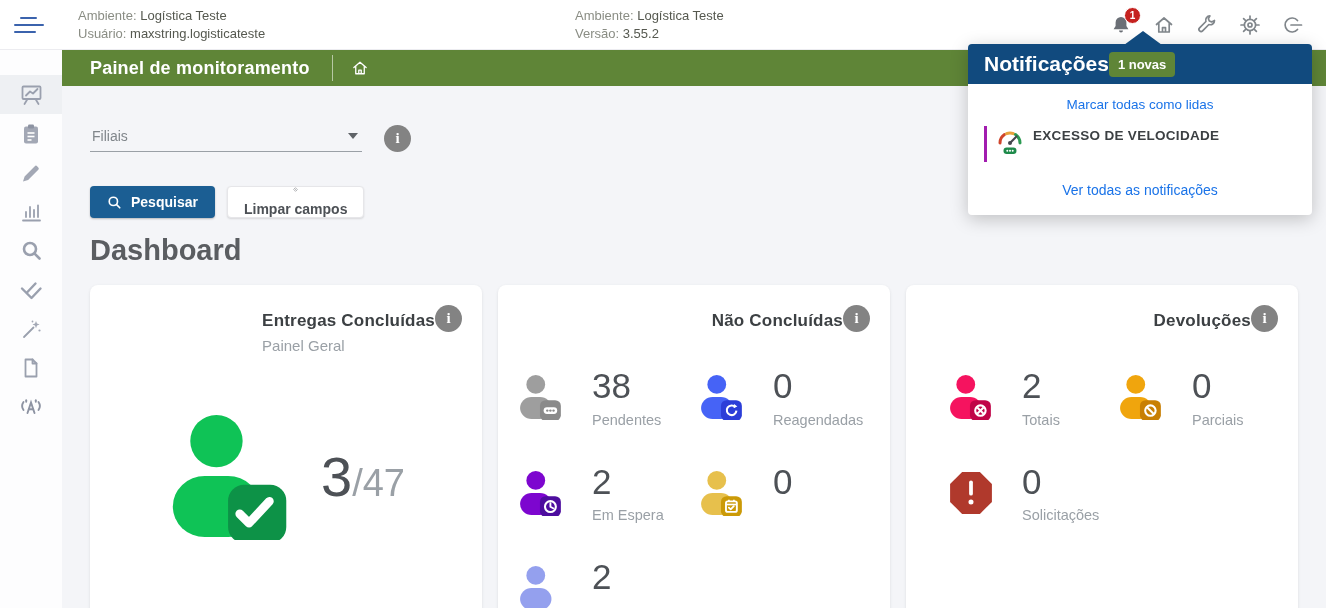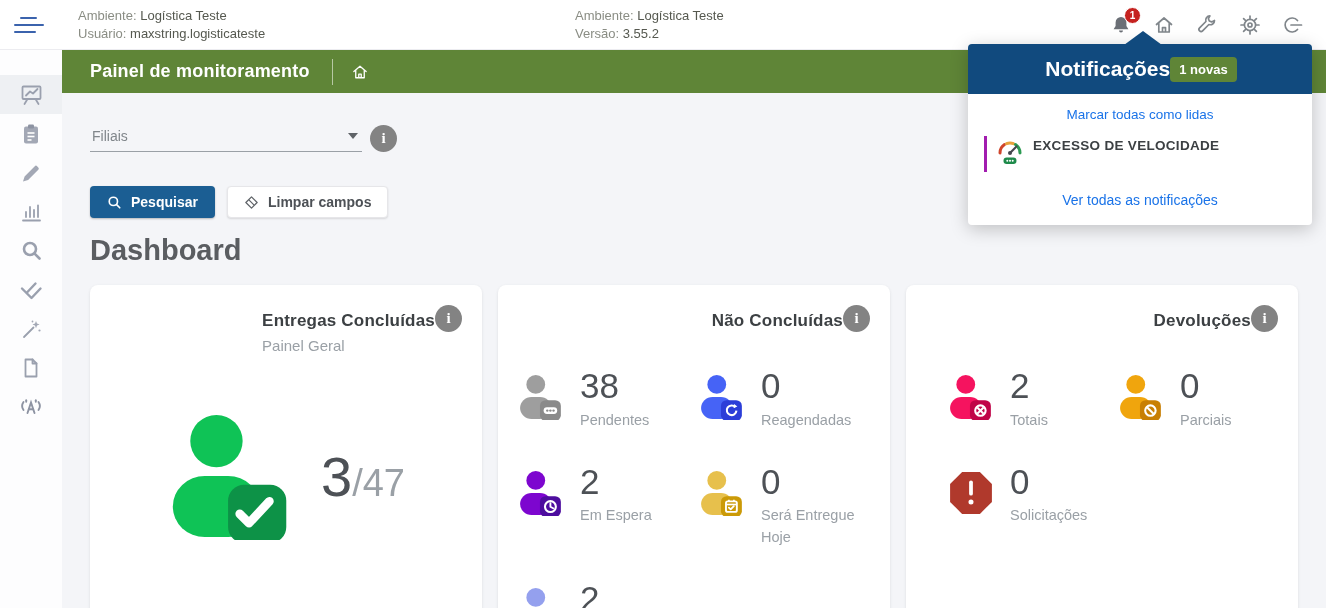--- a/index.html
+++ b/index.html
@@ -40,32 +40,32 @@
   .sidebar {
     position:absolute; top:50px; left:0; width:62px; bottom:0;
     background:#fdfdfe; z-index:4;
     display:flex; flex-direction:column; align-items:center; padding-top:25px;
   }
   .side-item { width:100%; height:39px; display:flex; align-items:center; justify-content:center; cursor:pointer; }
   .side-item.active { background:#eef0f3; }
 
   
   .greenbar {
-    position:absolute; top:50px; left:62px; right:0; height:43px;
+    position:absolute; top:50px; left:62px; right:0; height:36px;
     background:#5f8537; color:#fff; display:flex; align-items:center;
     padding:0 28px; z-index:3;
   }
   .greenbar .title { font-size:18px; font-weight:bold; letter-spacing:.2px; }
   .greenbar .divider { width:1px; height:26px; background:rgba(255,255,255,.55); margin:0 18px 0 22px; }
   .greenbar .crumb { font-size:13px; font-weight:bold; margin-left:12px; }
 
   
   .content { position:absolute; top:93px; left:62px; right:0; bottom:-200px; padding:26px 28px; }
 
-  .select-row { display:flex; align-items:center; gap:8px; }
+  .select-row { display:flex; align-items:center; gap:22px; }
   .mat-select { width:272px; position:relative; padding:8px 0 6px 2px; border-bottom:1px solid #9aa0a6; cursor:pointer; }
   .mat-select .lab { font-size:14px; color:#80868b; }
   .mat-select .arrow {
     position:absolute; right:4px; top:14px;
     width:0; height:0; border-left:5px solid transparent; border-right:5px solid transparent;
     border-top:6px solid #5f6368;
   }
   .info-btn {
     width:27px; height:27px; border-radius:50%; background:#838383; color:#fff;
     display:flex; align-items:center; justify-content:center;
@@ -74,40 +74,40 @@
   }
   .select-row .info-btn { margin-top:6px; }
 
   .btn-row { display:flex; gap:12px; margin-top:34px; }
   .btn {
     display:flex; align-items:center; gap:9px; height:32px; padding:0 16px;
     border-radius:4px; font-size:14px; font-weight:bold; cursor:pointer;
     border:1px solid transparent;
   }
   .btn-primary { background:#1b5e93; color:#fff; box-shadow:0 1px 2px rgba(0,0,0,.25); }
-  .btn-secondary { background:#fff; color:#4d5156; border-color:#e6e6e9; box-shadow:0 1px 2px rgba(0,0,0,.12); }
+  .btn-secondary { background:#fff; color:#4d5156; border-color:#e6e6e9; box-shadow:0 1px 2px rgba(0,0,0,.12);flex-direction:column; }
 
   .page-title { margin-top:16px; font-size:29px; font-weight:bold; color:#5a5d61; }
 
   
   .cards { display:flex; gap:16px; margin-top:18px; }
   .card {
     background:#fff; border-radius:8px; flex:1; height:420px;
     box-shadow:0 1px 3px rgba(60,64,67,.12); padding:20px 20px;
   }
   .card-head { display:flex; justify-content:flex-end; align-items:flex-start; }
   .card-title { font-size:17px; color:#3c4043; font-weight:bold; letter-spacing:.2px; padding-top:6px; }
   .card-sub { font-size:15px; color:#9aa0a6; margin-top:6px; }
 
   .big-center { display:flex; align-items:center; justify-content:center; gap:26px; margin-top:58px; }
   .big-num { font-size:56px; color:#4d5156; }
   .big-total { font-size:38px; color:#9aa0a6; }
 
   .stats-grid { display:grid; grid-template-columns:1fr 1fr; row-gap:32px; column-gap:10px; margin-top:36px; }
-  .stat { display:flex; gap:16px; }
+  .stat { display:flex; gap:28px; }
   .stat svg { flex:0 0 auto; margin-top:6px; }
   .stat-value { font-size:35px; color:#4d5156; line-height:1.05; }
   .stat-label { font-size:14.5px; color:#9aa0a6; margin-top:5px; max-width:120px; line-height:1.5; }
 
   
   .pc-gray  .pc { fill:#9e9e9e; } .pc-gray  .pb { fill:#8a8a8a; }
   .pc-blue  .pc { fill:#4663f6; } .pc-blue  .pb { fill:#2c3ed8; }
   .pc-purp  .pc { fill:#7d06cf; } .pc-purp  .pb { fill:#4d0d9e; }
   .pc-gold  .pc { fill:#e7c04c; } .pc-gold  .pb { fill:#cb9a07; }
   .pc-pink  .pc { fill:#f5135f; } .pc-pink  .pb { fill:#c00548; }
@@ -120,22 +120,22 @@
     position:absolute; top:44px; right:14px; width:344px; background:#fff;
     border-radius:4px; box-shadow:0 4px 18px rgba(0,0,0,.22); z-index:50;
   }
   .notif-pointer {
     position:absolute; top:-13px; left:156px; width:0; height:0;
     border-left:19px solid transparent; border-right:19px solid transparent;
     border-bottom:14px solid #114a7e;
   }
   .notif-head {
     background:#114a7e; color:#fff; border-radius:4px 4px 0 0;
-    display:flex; align-items:center; justify-content:center;
-    padding:9px 14px 9px 16px; height:50px;
+    display:flex; align-items:center; justify-content:flex-start;
+    padding:9px 14px 9px 16px; height:40px;
   }
   .notif-title { font-size:21px; font-weight:bold; }
   .notif-badge { background:#5f8537; color:#fff; font-size:13px; font-weight:bold; padding:5px 9px; border-radius:4px; }
   .mark-all { text-align:center; color:#1a73e8; font-size:13.5px; padding:13px 0 10px; cursor:pointer; }
   .notif-item { display:flex; margin:4px 4px 0 16px; border-left:3px solid #a21caf; padding:2px 0 6px 10px; cursor:pointer;text-align:center; }
   .notif-item-text { margin-left:10px; }
   .notif-item-title { font-size:13.5px; font-weight:bold; color:#3c4043; letter-spacing:.3px; }
   .notif-item-body { font-size:12.8px; color:#b3b7bd; line-height:1.58; margin-top:5px; width:272px; }
   .view-all { text-align:center; color:#1a73e8; font-size:14px; padding:20px 0 17px; cursor:pointer; }
 
@@ -403,21 +403,20 @@
             <rect class="pc" x="2" y="22" width="30" height="21" rx="11"></rect>
             <rect class="pb" x="21" y="25" width="20" height="20" rx="5.5"></rect>
             <rect x="25.8" y="30" width="10.4" height="10" rx="1.6" fill="none" stroke="#fff" stroke-width="1.8"></rect>
             <line x1="25.8" y1="33" x2="36.2" y2="33" stroke="#fff" stroke-width="1.6"></line>
             <line x1="28.6" y1="28.4" x2="28.6" y2="30.6" stroke="#fff" stroke-width="1.6"></line>
             <line x1="33.4" y1="28.4" x2="33.4" y2="30.6" stroke="#fff" stroke-width="1.6"></line>
             <path d="M28.6 36 l1.7 1.7 l3-3.2" fill="none" stroke="#fff" stroke-width="1.7" stroke-linecap="round" stroke-linejoin="round"></path>
           </svg>
           <div>
             <div class="stat-value">0</div>
-            <div class="stat-label">Será Entregue Hoje</div>
           </div>
         </div>
 
         <div class="stat">
           <svg class="pc-peri" width="46" height="46" viewBox="0 0 44 44">
             <circle class="pc" cx="17" cy="10" r="9"></circle>
             <rect class="pc" x="2" y="22" width="30" height="21" rx="11"></rect>
           </svg>
           <div>
             <div class="stat-value">2</div>

